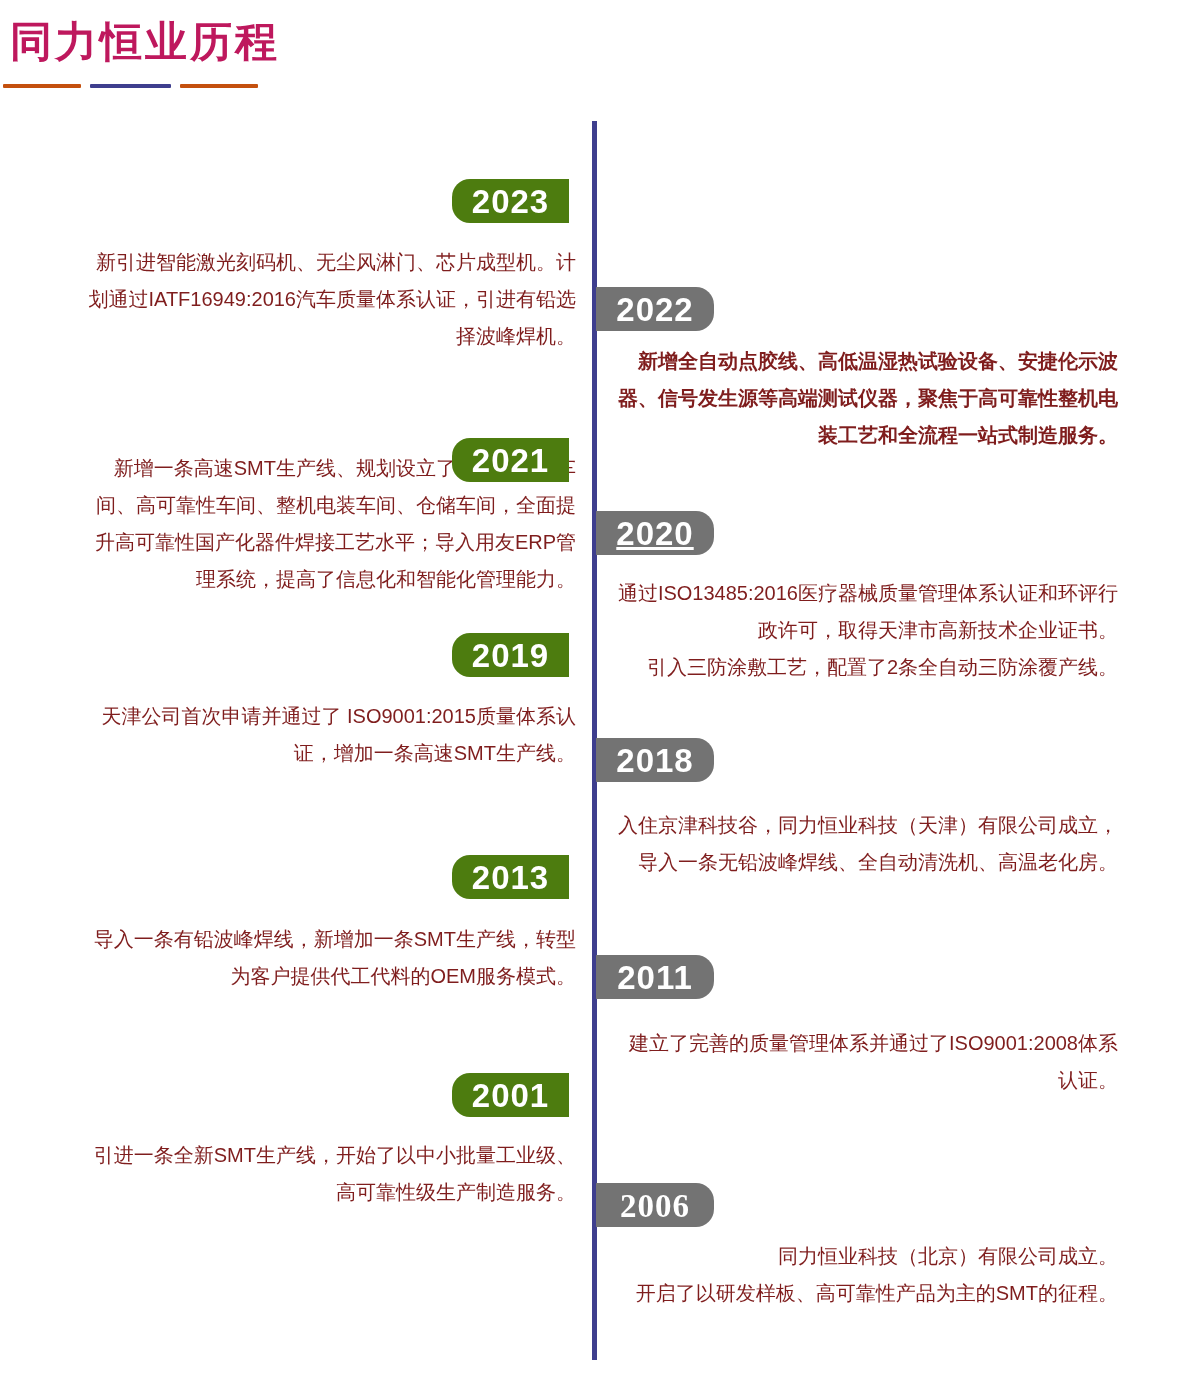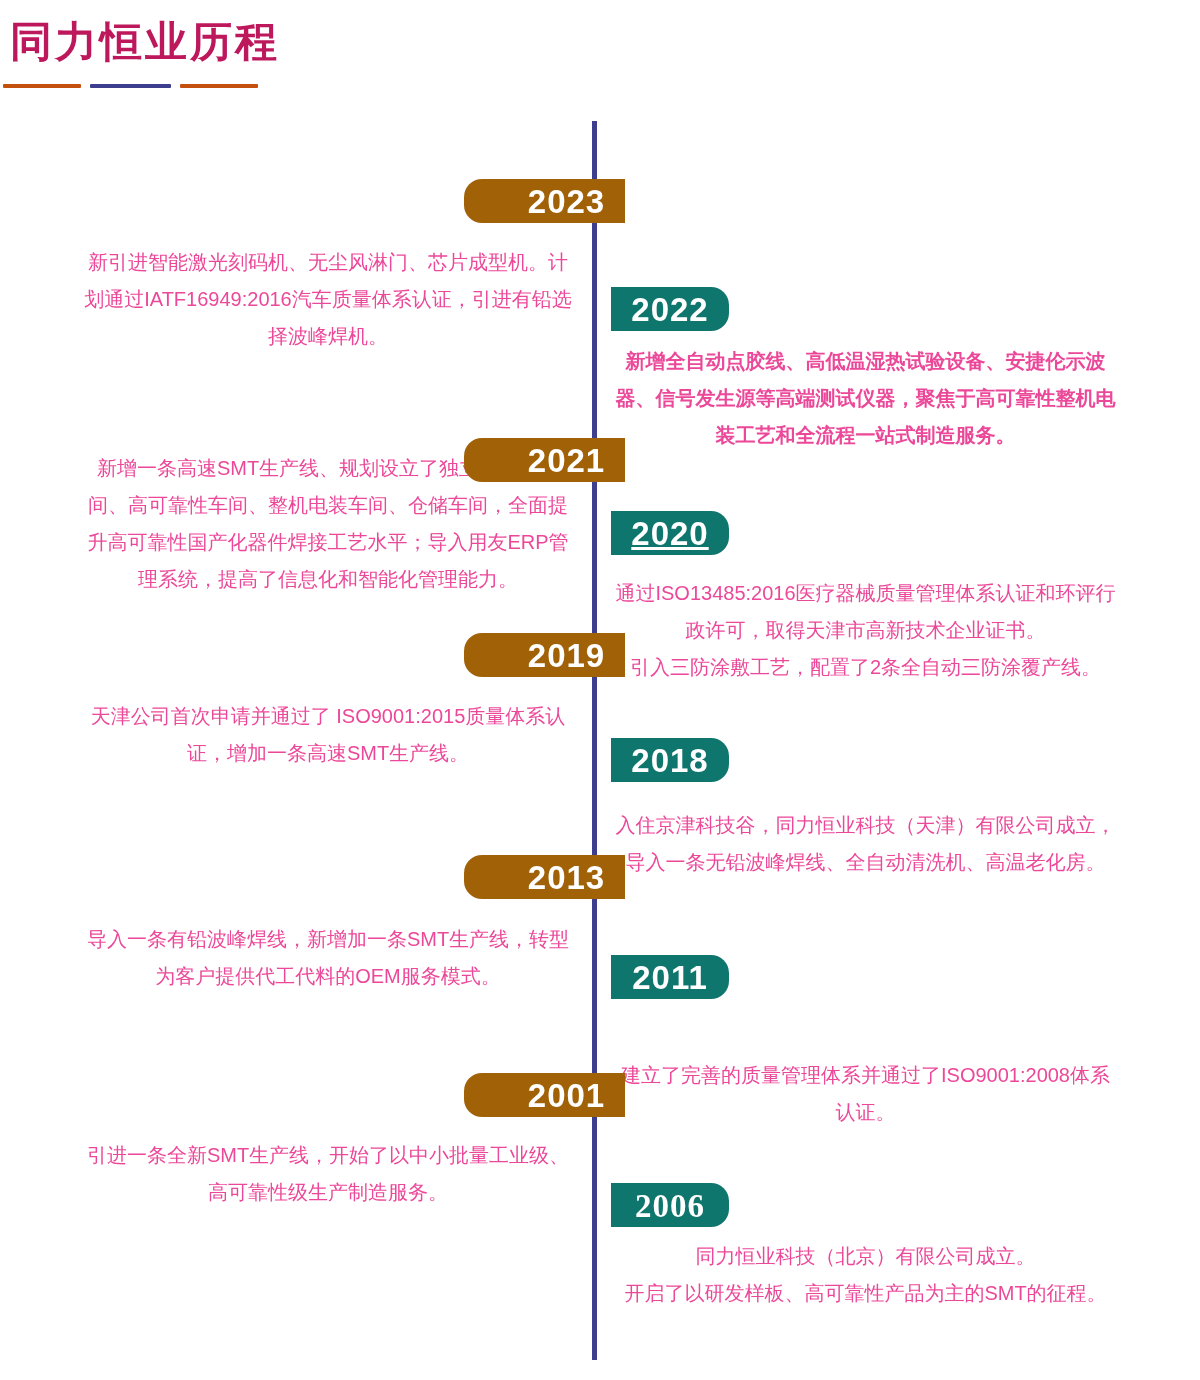--- a/index.html
+++ b/index.html
@@ -16,38 +16,38 @@
   .bar.b1{left:3px;width:78px;background:#c4500e;}
   .bar.b2{left:90px;width:81px;background:#3e3e8e;}
   .bar.b3{left:180px;width:78px;background:#c4500e;}
   
   .spine{position:absolute;left:592px;top:121px;width:5px;height:1239px;background:#3e3e8e;z-index:1;}
   
   .badge{
     position:absolute;height:44px;line-height:46px;z-index:2;
     color:#ffffff;font-size:33px;font-weight:bold;text-align:center;letter-spacing:1px;
   }
-  .left  .badge{left:464px;width:117px;background:#a16207;border-radius:18px 0 0 18px;padding-left:44px;}
-  .right .badge{left:611px;width:118px;background:#0f766e;border-radius:0 18px 18px 0;}
+  .left  .badge{left:452px;width:117px;background:#4d7c0f;border-radius:18px 0 0 18px;}
+  .right .badge{left:596px;width:118px;background:#737373;border-radius:0 18px 18px 0;}
   
   .desc{
-    position:absolute;font-size:20px;line-height:37px;color:#ec4899;
-    white-space:pre-line;text-align:center;
+    position:absolute;font-size:20px;line-height:37px;color:#7f1d1d;
+    white-space:pre-line;text-align:right;
   }
   .left  .desc{left:80px;width:496px;}
   .right .desc{left:613px;width:505px;}
   
   .e0 .badge{top:179px;}  .e0 .desc{top:244px;}
   .e1 .badge{top:287px;}  .e1 .desc{top:343px;font-weight:bold;}
   .e2 .badge{top:391px;margin-top:47px;}  .e2 .desc{top:450px;}
   .e3 .badge{top:511px;text-decoration:underline;}  .e3 .desc{top:575px;}
   .e4 .badge{top:633px;}  .e4 .desc{top:698px;}
   .e5 .badge{top:738px;}  .e5 .desc{top:807px;}
   .e6 .badge{top:855px;}  .e6 .desc{top:921px;}
-  .e7 .badge{top:955px;}  .e7 .desc{top:1025px;margin-top:32px;}
+  .e7 .badge{top:955px;}  .e7 .desc{top:1025px;}
   .e8 .badge{top:1073px;} .e8 .desc{top:1137px;}
   .e9 .badge{top:1183px;font-family:Liberation Serif, serif;} .e9 .desc{top:1238px;}
 </style>
 </head>
 <body>
 
 <div class="page">
 
   <div class="page-title">同力恒业历程</div>
   <span class="bar b1"></span>

